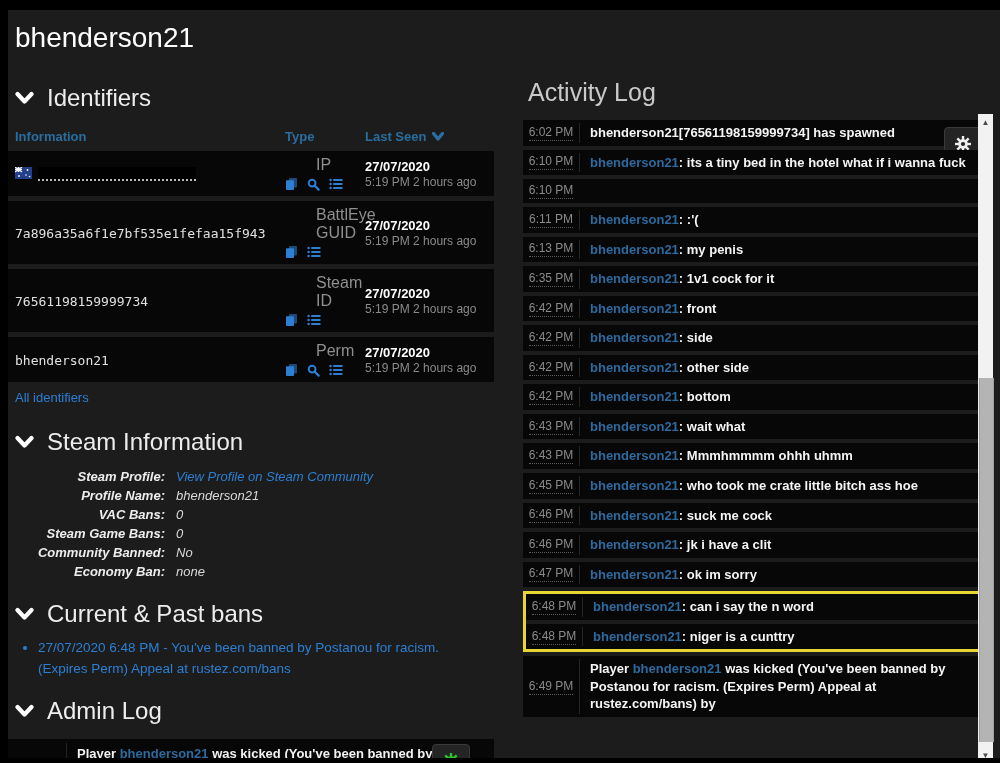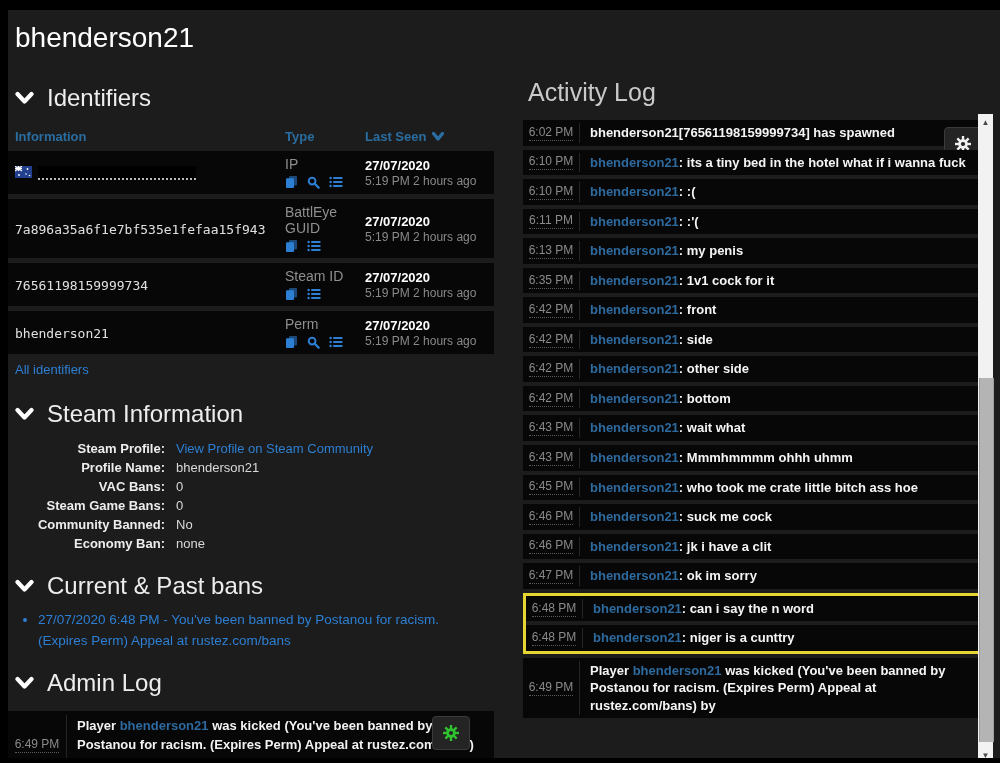--- a/index.html
+++ b/index.html
@@ -13,28 +13,28 @@
   .section-head{display:flex;align-items:center;gap:13px;margin:0 0 0 7px;font-size:24px;font-weight:400;color:#ededed;}
   .section-head .chev{display:flex;cursor:pointer;}
   .id-head{display:grid;grid-template-columns:270px 80px 1fr;padding:0 0 7px 7px;margin-top:17px;
            color:#2a6da0;font-size:13px;font-weight:700;}
   .id-head .col{cursor:pointer;display:flex;align-items:center;gap:6px;}
   .id-row{display:grid;grid-template-columns:270px 80px 1fr;background:#070707;margin-bottom:5px;
           padding:5px 8px 5px 7px;min-height:33px;align-items:center;}
   .mono{font-family:"DejaVu Sans Mono","Liberation Mono",monospace;font-size:13px;color:#e0e0e0;}
   .redact-wrap{display:flex;align-items:center;gap:6px;}
   .redaction{display:inline-block;width:158px;height:12px;background:#000;border-bottom:2px dotted #bbb;}
-  .type-label{color:#8f8f8f;font-size:14px;margin-bottom:3px;}
+  .type-label{color:#8f8f8f;font-size:16px;margin-bottom:3px;margin-left:31px;}
   .type-icons{display:flex;gap:9px;align-items:center;}
   .icn{display:inline-flex;cursor:pointer;}
   .seen-date{color:#fff;font-weight:700;font-size:13px;}
   .seen-ago{color:#8a8a8a;font-size:12px;margin-top:1px;}
   .all-link{display:inline-block;margin:3px 0 0 7px;color:#2d7fd3;font-size:13px;text-decoration:none;cursor:pointer;}
 
-  .kv{display:grid;grid-template-columns:150px 1fr;column-gap:11px;row-gap:4px;margin:13px 0 0 7px;font-size:13px;}
+  .kv{display:grid;grid-template-columns:150px 1fr;column-gap:11px;row-gap:4px;margin:13px 0 0 7px;font-size:13px;font-style:italic;}
   .kv-label{color:#ededed;font-weight:700;text-align:right;}
   .kv-value{color:#d9d9d9;}
   .kv-value.link{color:#2d7fd3;cursor:pointer;}
 
   .ban-list{margin:10px 0 0 30px;padding:0;}
   .ban-list li{color:#2d7fd3;font-size:13.5px;line-height:1.55;cursor:pointer;max-width:440px;}
 
   .log-row{position:relative;display:flex;background:#070707;margin-bottom:5px;padding:4px 0;}
   .log-time{flex:0 0 58px;display:flex;align-items:center;justify-content:center;}
   .tstamp{color:#8a8a8a;font-size:12px;border-bottom:1px dotted #5a5a5a;padding-bottom:1px;white-space:nowrap;}
@@ -372,23 +372,20 @@
             <div class="act-msg">
               <span class="act-msg-inner"><span class="userlink">bhenderson21</span><span>: its a tiny bed in the hotel what if i wanna fuck</span></span>
             </div>
 
           </div>
 
           <div class="act-row">
             <div class="act-time">
               <span class="tstamp">6:10 PM</span>
             </div>
-            <div class="act-msg">
-              <span class="act-msg-inner"><span class="userlink">bhenderson21</span><span>: :(</span></span>
-            </div>
 
           </div>
 
           <div class="act-row">
             <div class="act-time">
               <span class="tstamp">6:11 PM</span>
             </div>
             <div class="act-msg">
               <span class="act-msg-inner"><span class="userlink">bhenderson21</span><span>: :'(</span></span>
             </div>

